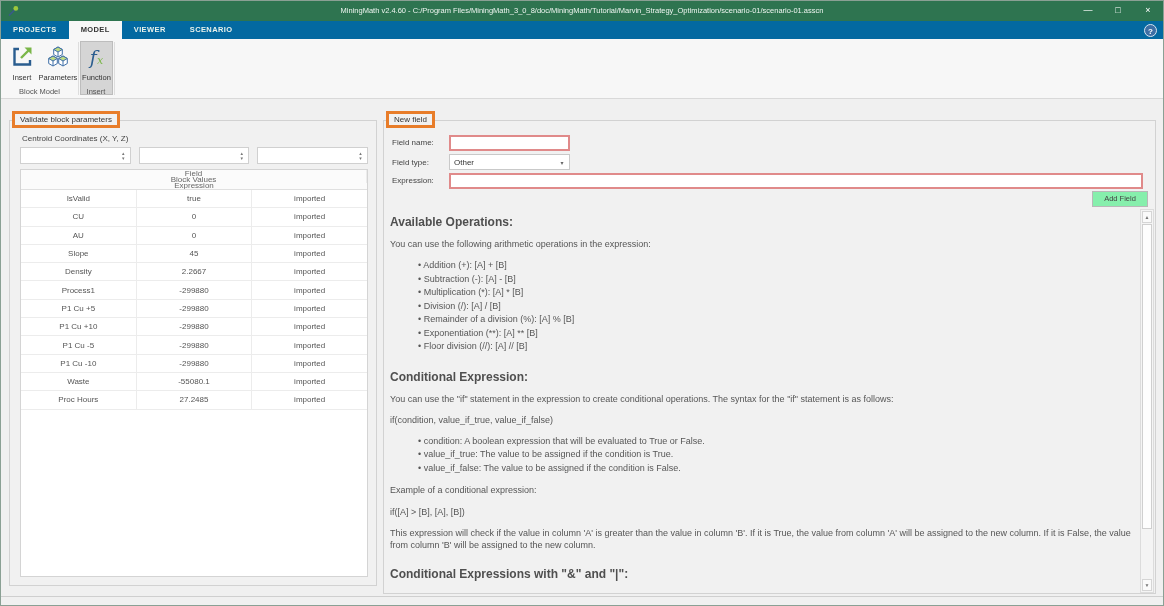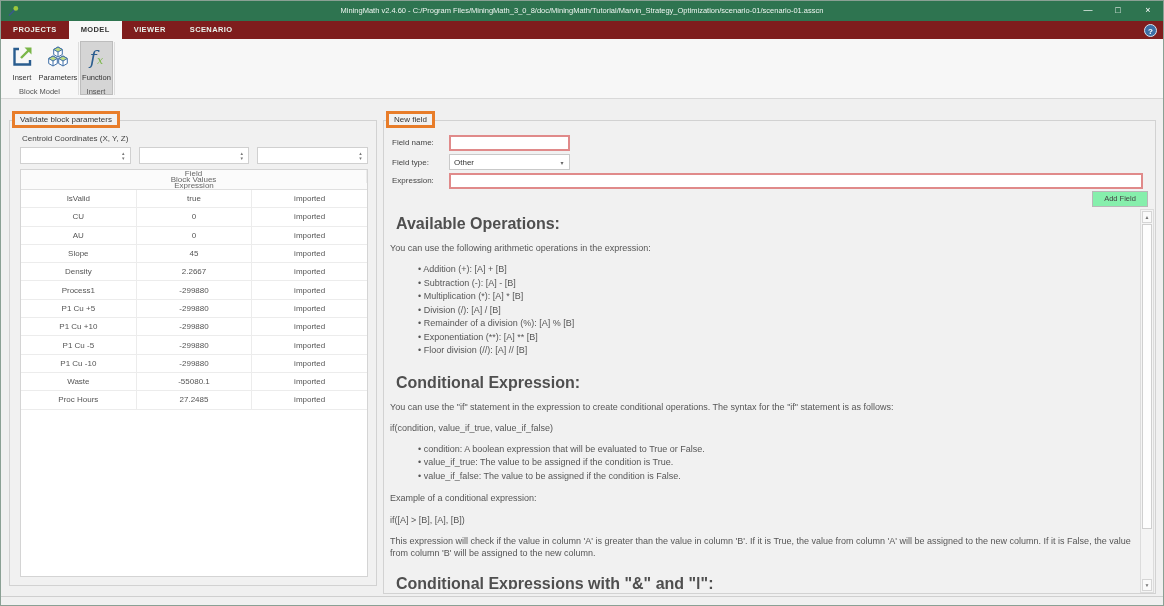--- a/index.html
+++ b/index.html
@@ -7,21 +7,21 @@
   .window{position:relative;width:1164px;height:606px;background:#f0f0f0;border:1px solid #8aa094;box-sizing:border-box;overflow:hidden;}
 
   
   .titlebar{position:absolute;left:0;top:0;right:0;height:20px;background:#2e7450;}
   .app-logo{position:absolute;left:6px;top:4px;width:12px;height:12px;}
   .title-text{position:absolute;left:50%;top:0;transform:translateX(-50%);height:20px;line-height:20px;color:#eef5f0;font-size:7.5px;white-space:nowrap;}
   .win-controls{position:absolute;right:0;top:0;height:20px;display:flex;}
   .win-btn{width:30px;height:20px;line-height:19px;text-align:center;color:#fff;font-size:9px;cursor:default;}
 
   
-  .menubar{position:absolute;left:0;top:20px;right:0;height:18px;background:#7f1d1d;display:flex;align-items:stretch;}
+  .menubar{position:absolute;left:0;top:20px;right:0;height:18px;background:#0369a1;display:flex;align-items:stretch;}
   .menu-tab{padding:0 12px;line-height:18px;font-size:7.5px;font-weight:bold;letter-spacing:.4px;color:#e9f2ec;}
   .menu-tab.active{background:#f7f7f7;color:#333;}
   .menu-spacer{flex:1;}
   .help-badge{align-self:center;margin-right:6px;width:13px;height:13px;border-radius:50%;background:#3d6fa5;border:1px solid #d7e4f0;color:#fff;font-size:8px;font-weight:bold;text-align:center;line-height:13px;box-sizing:border-box;}
 
   
   .ribbon{position:absolute;left:0;top:38px;right:0;height:59px;background:#f7f7f7;border-bottom:1px solid #d9d9d9;}
   .rb-btn{position:absolute;top:3px;height:52px;display:flex;flex-direction:column;align-items:center;}
   .rb-btn .rb-label{font-size:7.5px;color:#333;margin-top:4px;white-space:nowrap;}
   .btn-export{left:6px;width:30px;}
@@ -64,21 +64,21 @@
   .inp{position:absolute;left:65px;height:16px;background:#fff;border:2px solid #e08a8a;box-sizing:border-box;font-size:8px;color:#333;padding:0 3px;outline:none;font-family:inherit;}
   .inp-name{top:14px;width:121px;}
   .inp-expr{top:52px;width:694px;}
   .dropdown{position:absolute;left:65px;top:33px;width:121px;height:16px;background:#fff;border:1px solid #c9c9c9;box-sizing:border-box;display:flex;align-items:center;font-size:8px;color:#333;}
   .dropdown .dd-val{flex:1;padding-left:4px;}
   .dropdown .dd-caret{width:14px;text-align:center;color:#666;font-size:6px;}
   .add-btn{position:absolute;left:708px;top:70px;width:56px;height:16px;background:#86efac;border:1px solid #b8b8b8;box-sizing:border-box;font-size:7.5px;color:#444;text-align:center;line-height:14px;}
 
   
   .help{position:absolute;left:6px;top:92px;width:746px;height:376px;overflow:hidden;}
-  .help-h2{font-size:16px;font-weight:bold;color:#4f4f4f;margin:16px 6px 5px;}
+  .help-h2{font-size:12px;font-weight:bold;color:#4f4f4f;margin:16px 0 5px;}
   .help-h2:first-child{margin-top:2px;}
   .help-p{font-size:9px;color:#565656;margin:9px 0;line-height:1.35;}
   .help-ul{margin:8px 0 8px 28px;padding:0;font-size:9px;color:#565656;line-height:1.5;list-style:none;}
   .help-ul li::before{content:"• ";}
 
   .vscroll{position:absolute;left:756px;top:88px;width:14px;height:384px;background:#f4f4f4;border:1px solid #dcdcdc;box-sizing:border-box;}
   .vs-btn{position:absolute;left:1px;right:1px;height:12px;background:#fafafa;border:1px solid #d5d5d5;color:#777;font-size:5px;text-align:center;line-height:11px;box-sizing:border-box;}
   .vs-up{top:1px;} .vs-down{bottom:1px;}
   .vs-thumb{position:absolute;left:1px;right:1px;top:14px;height:305px;background:#fdfdfd;border:1px solid #cfcfcf;box-sizing:border-box;}
 

